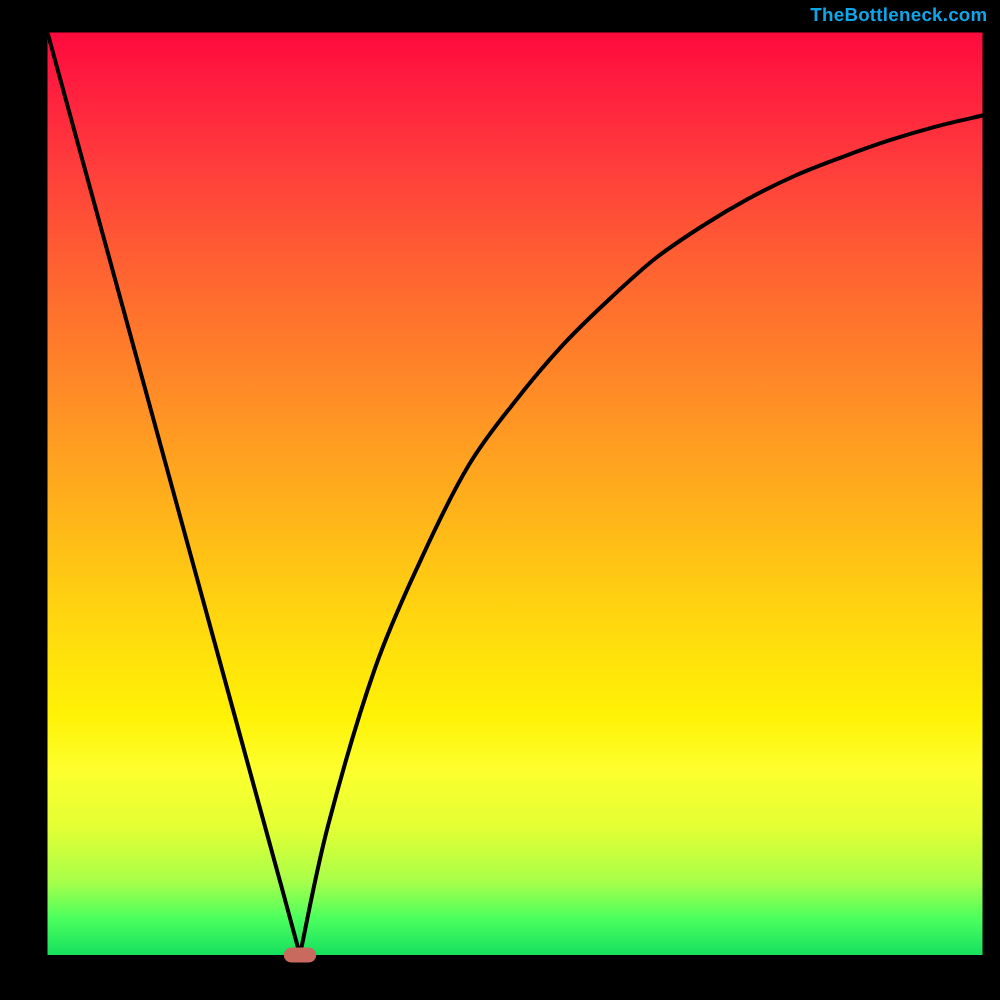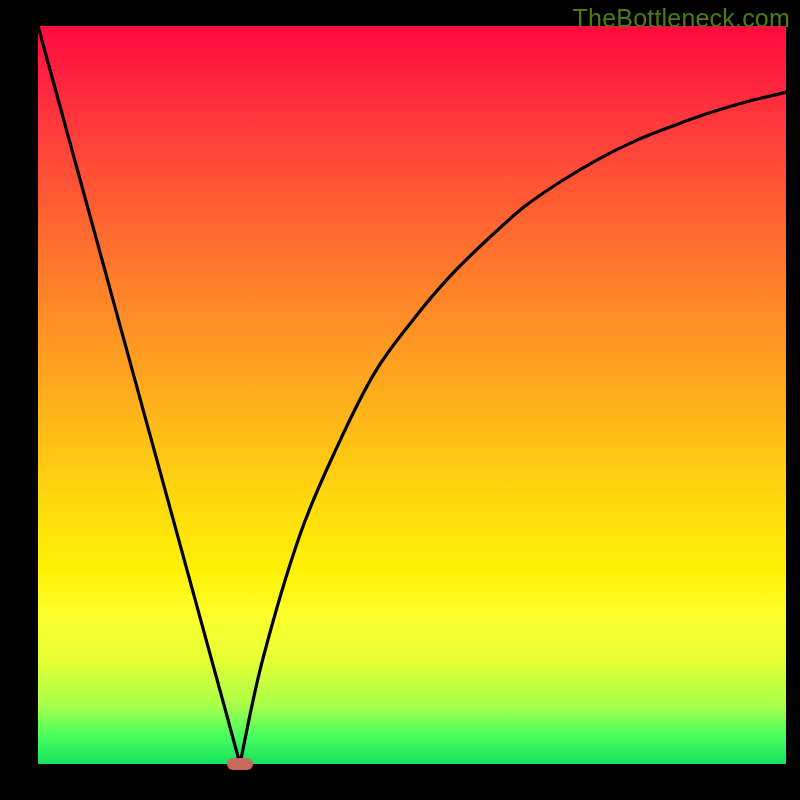--- a/index.html
+++ b/index.html
@@ -38,23 +38,23 @@
       #e4ff33 86%,
       #a9ff4a 92%,
       #4cff5e 96%,
       #16e05e 100%
     );
   }
   .watermark {
     position: absolute;
     top: 4px;
     right: 10px;
-    color: #4d7c0f;
-    font-size: 25px;
-    font-weight: 400;
+    color: #0ea5e9;
+    font-size: 15px;
+    font-weight: 700;
     letter-spacing: 0.2px;
     pointer-events: none;
   }
   svg.curve {
     position: absolute;
     left: 0; top: 0;
     width: 100%; height: 100%;
     overflow: visible;
   }
   .marker {

